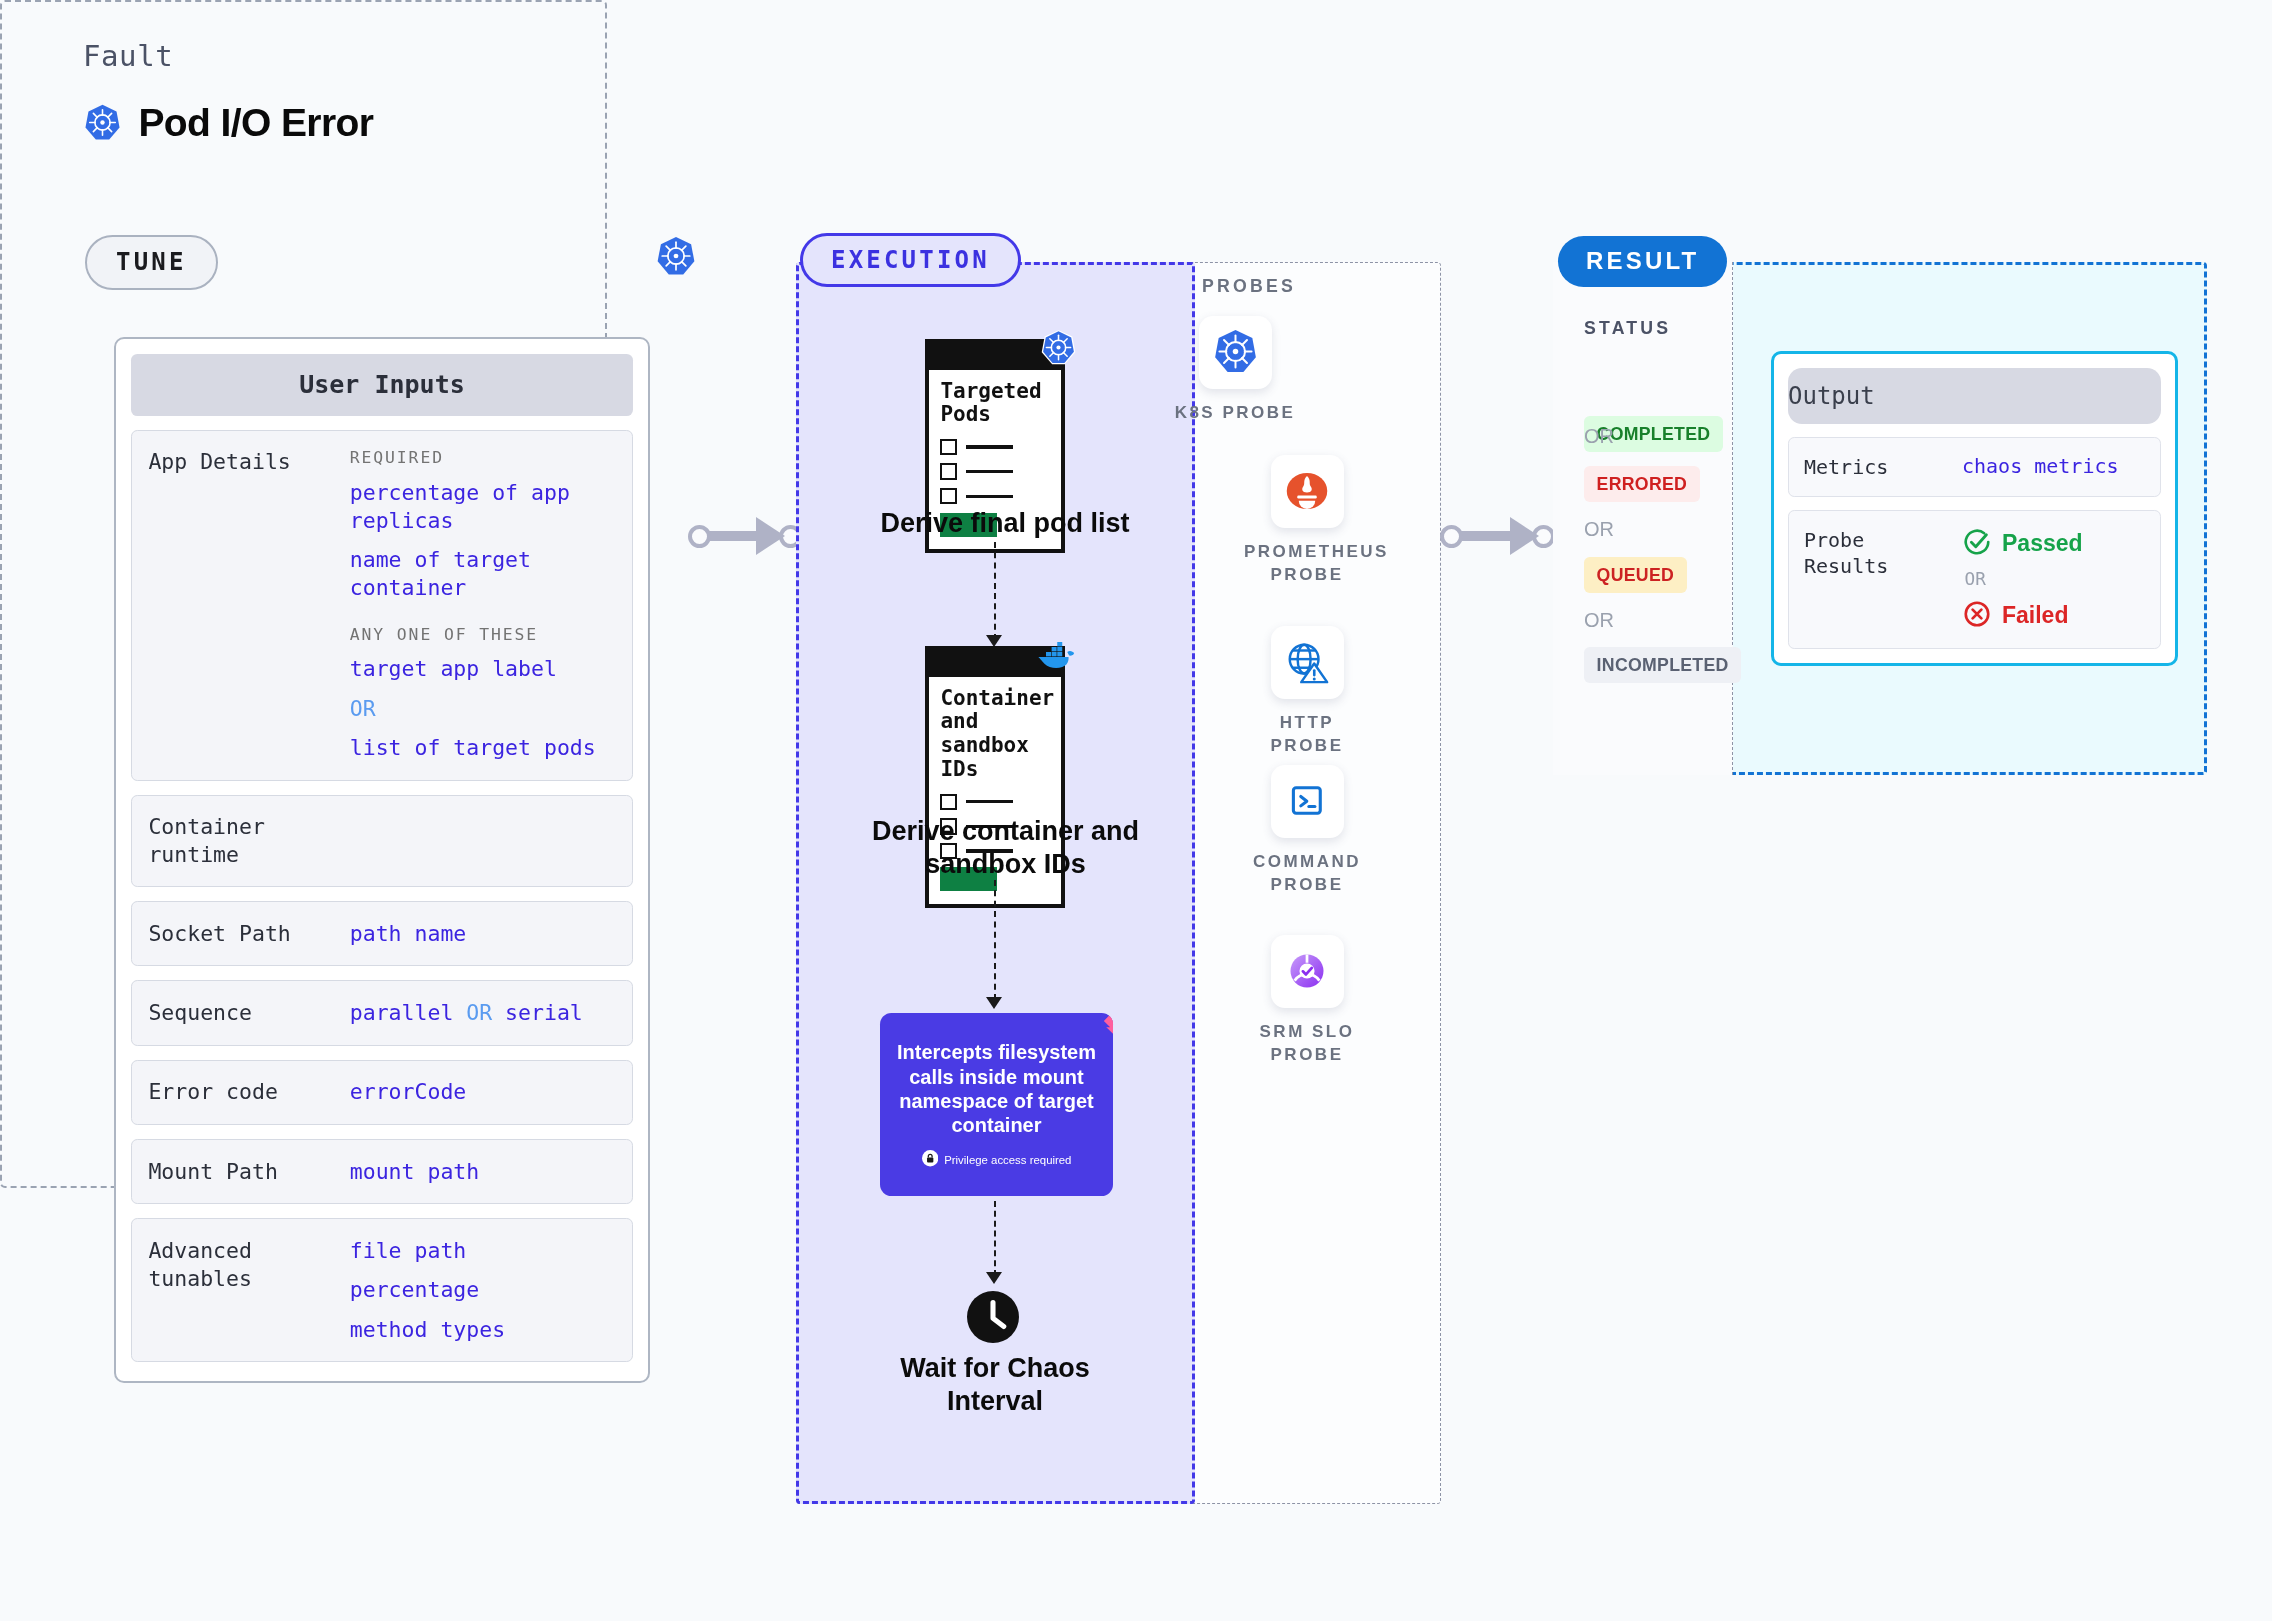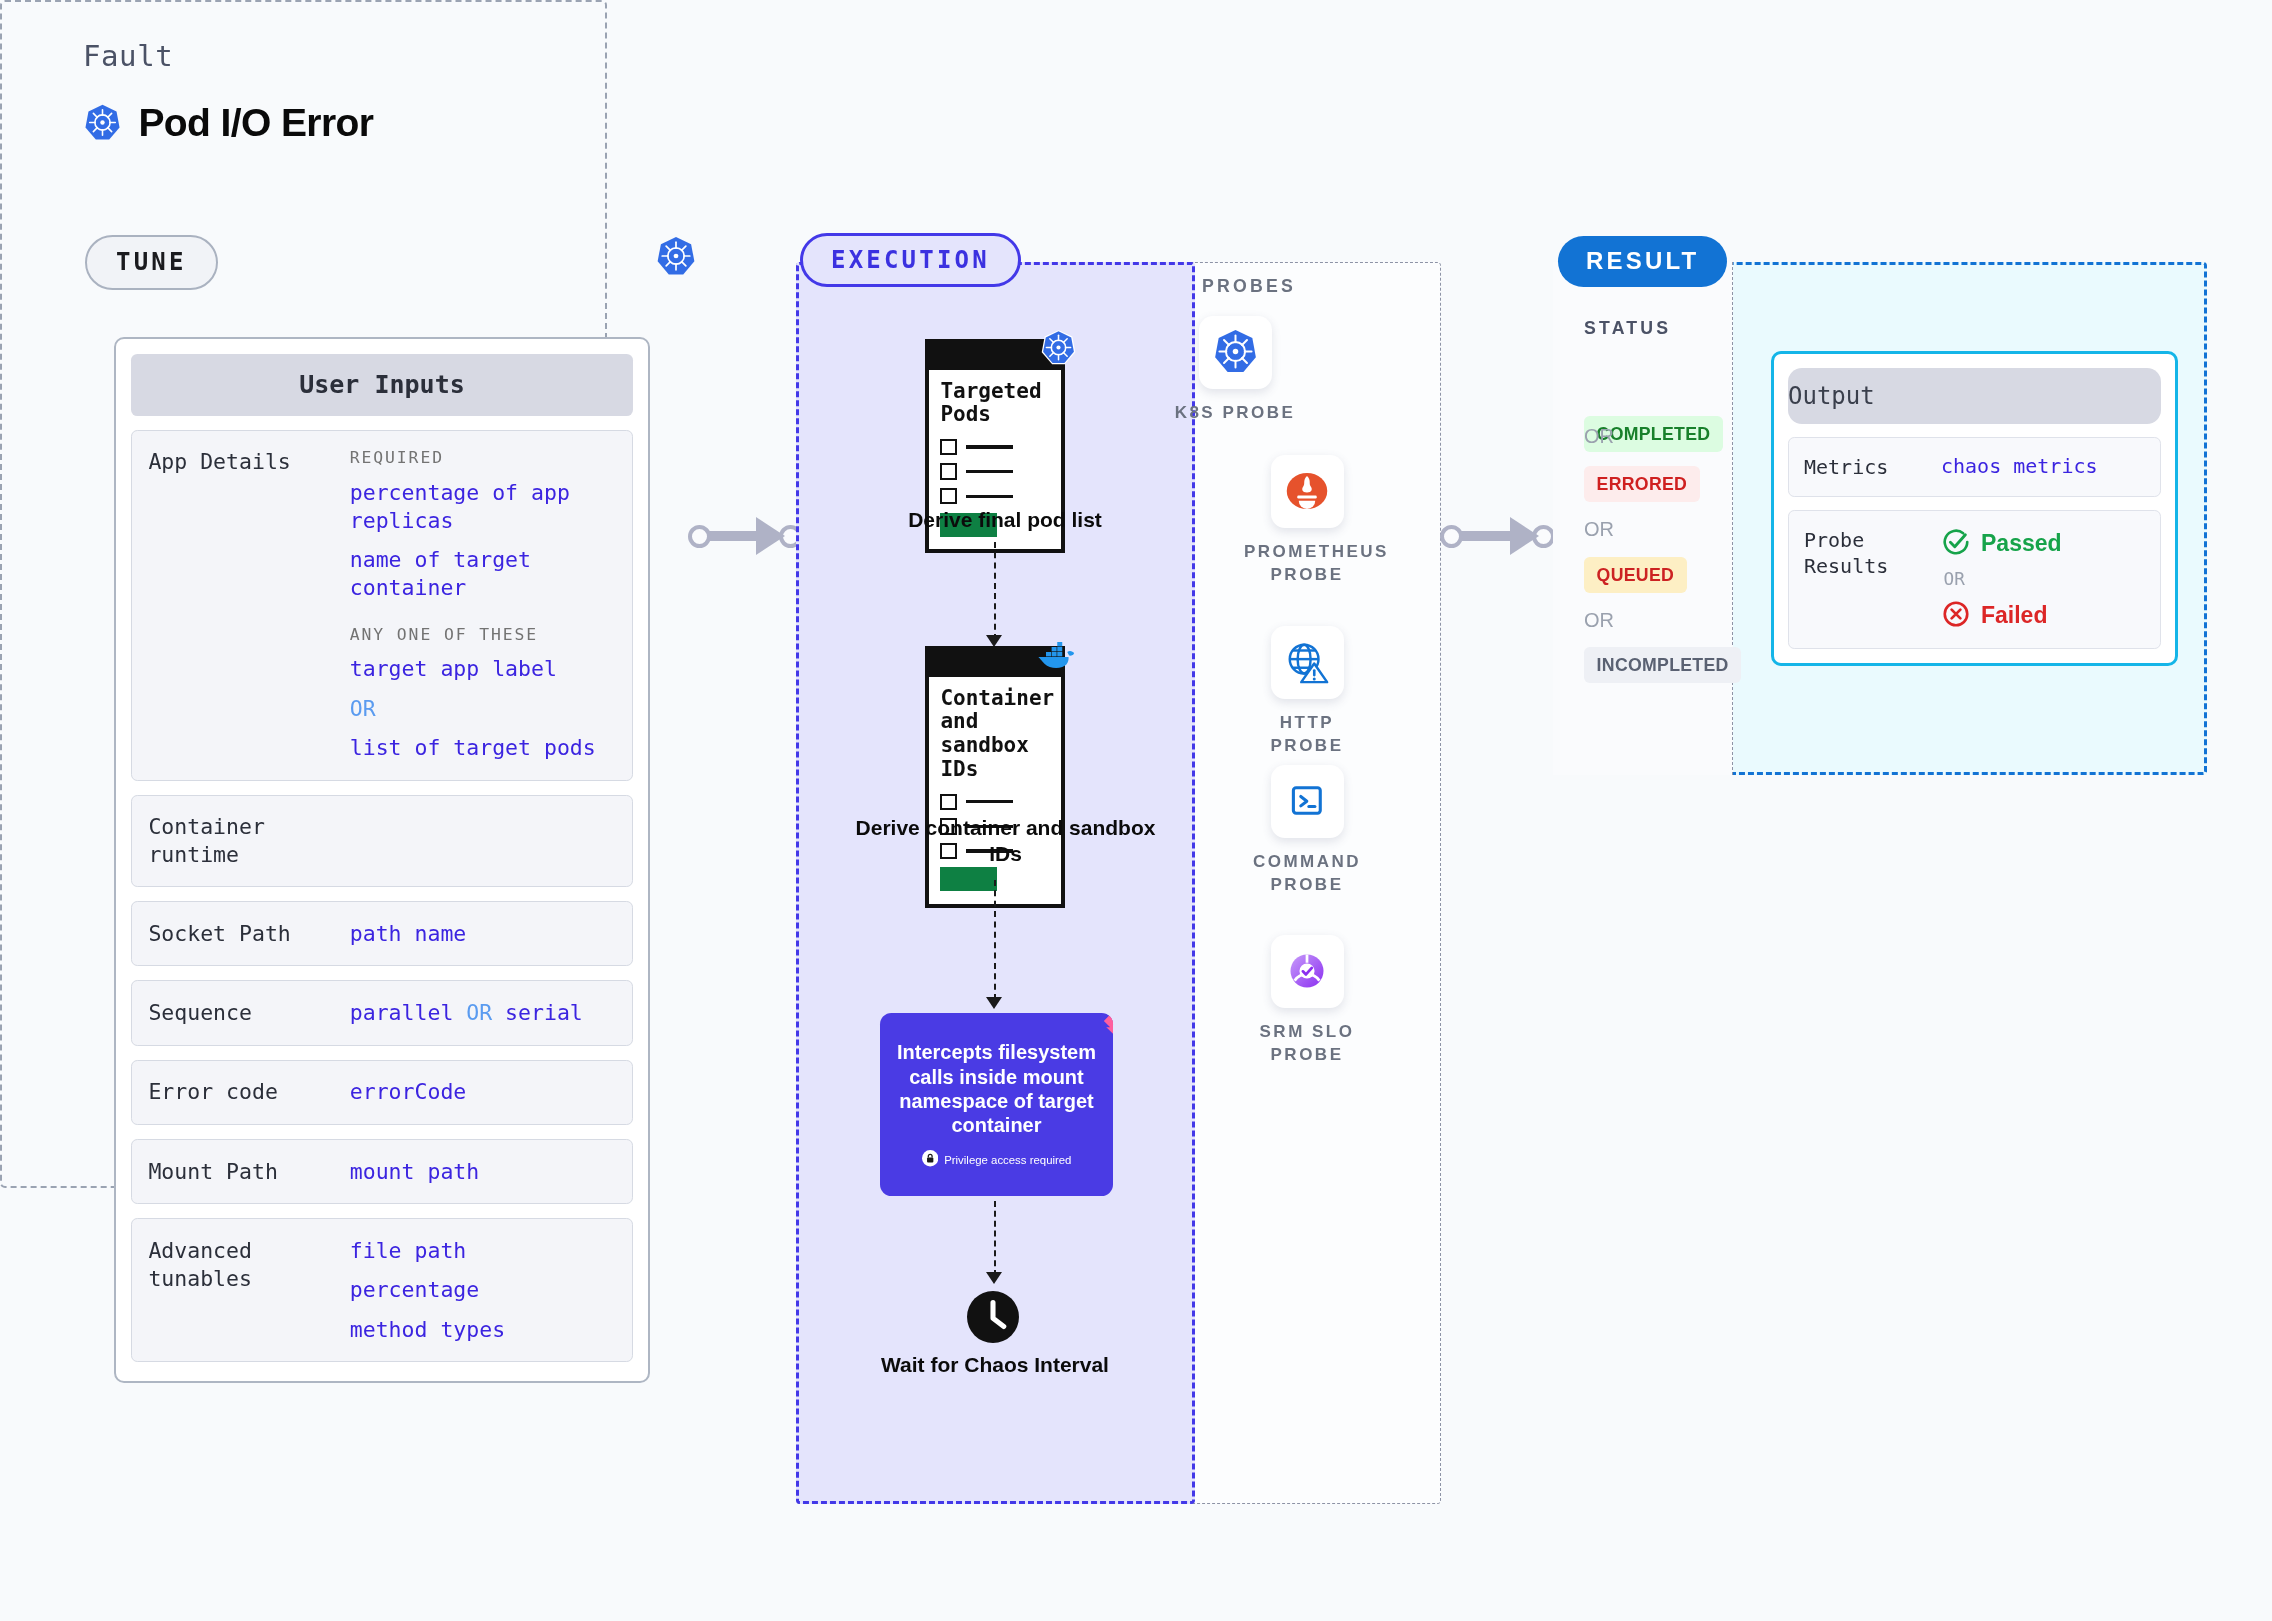--- a/index.html
+++ b/index.html
@@ -103,21 +103,21 @@
     font-size: 21px; font-weight: 700; color: #111; line-height: 1.14;
     margin-bottom: 11.4px; font-family: "DejaVu Sans Mono", monospace;
   }
   .doc-card .row { display: flex; align-items: center; gap: 8.8px; margin-bottom: 8.2px; }
   .doc-card .cb { width: 16.4px; height: 16.4px; border: 2.5px solid #111; }
   .doc-card .ln { width: 47px; height: 3.2px; background: #111; }
   .doc-card .greenbar { width: 57px; height: 24px; background: #0E8043; margin-top: 5px; }
 
   .node-caption {
     position: absolute; text-align: center;
-    font-size: 21px; font-weight: 700; color: #0B0B0B; line-height: 1.22;
+    font-size: 27px; font-weight: 700; color: #0B0B0B; line-height: 1.22;
   }
 
   
   #intercept-box {
     position: absolute; left: 880px; top: 1013px; width: 233px; height: 183px;
     background: #4A3BE4; border-radius: 11.4px; overflow: hidden;
     display: flex; flex-direction: column; align-items: center; justify-content: center;
     padding: 4px 10px;
   }
   #intercept-text {
@@ -200,21 +200,21 @@
     padding: 14px;
   }
   #output-header {
     background: #D7D9E3; border-radius: 14px; text-align: left; padding: 14px 0;
     font-family: "DejaVu Sans Mono", monospace;
     font-size: 24px; color: #3A3F4C;
   }
   .out-row {
     margin-top: 12.6px; background: #F8F9FC;
     border: 1.3px solid #DFE2EA; border-radius: 6.3px;
-    display: flex; padding: 16.4px 15px; gap: 0;
+    display: flex; padding: 16.4px 15px; gap: 21px;
   }
   .out-label {
     font-family: "DejaVu Sans Mono", monospace;
     font-size: 20px; color: #2B2F3A; line-height: 1.3;
     width: 137px; flex: 0 0 137px;
   }
   .out-val {
     font-family: "DejaVu Sans Mono", monospace;
     font-size: 20px; color: #3B24E0;
   }

